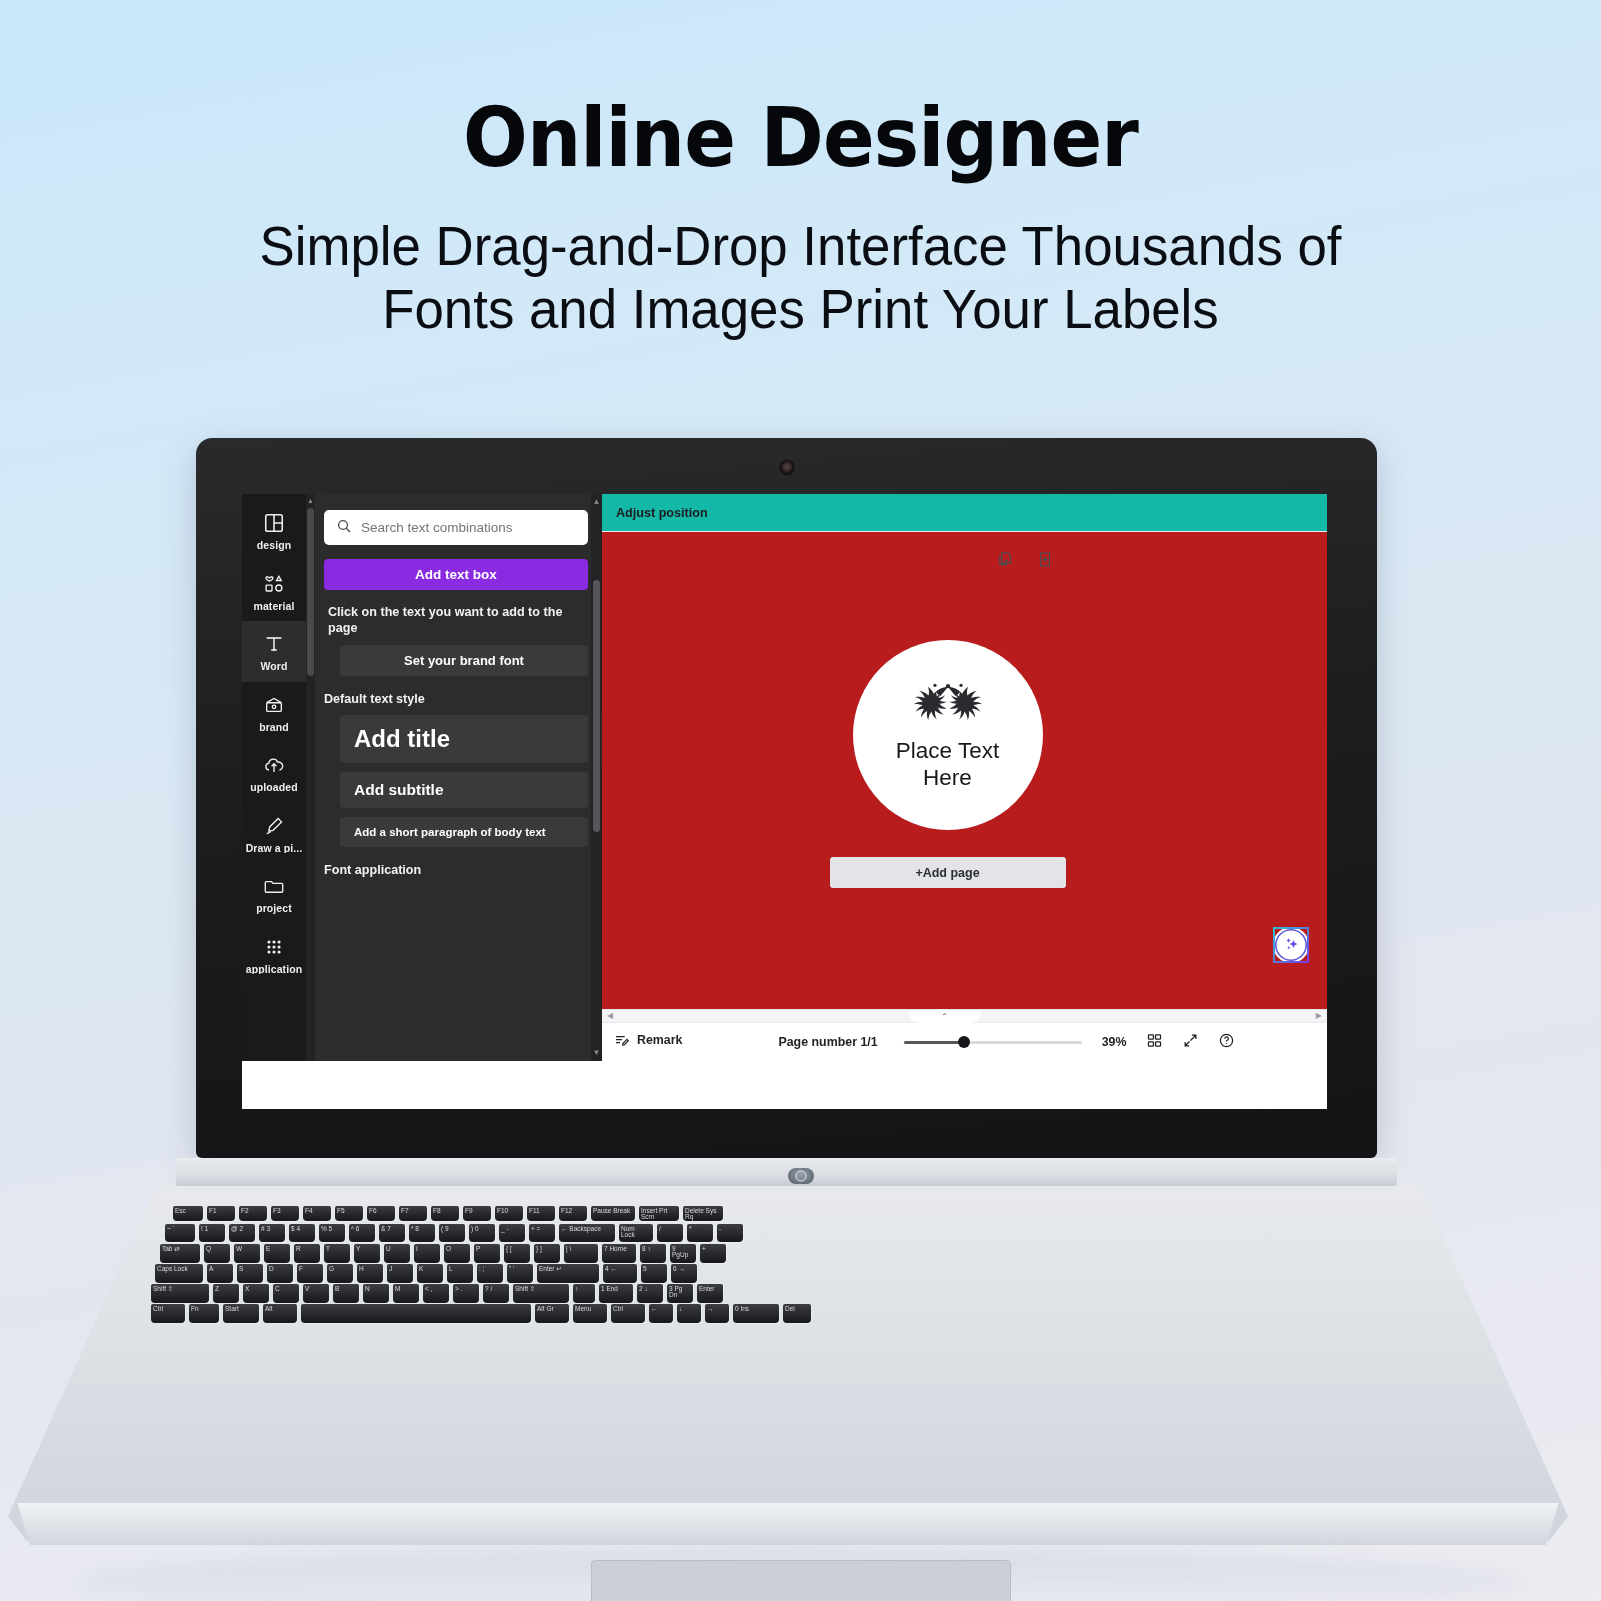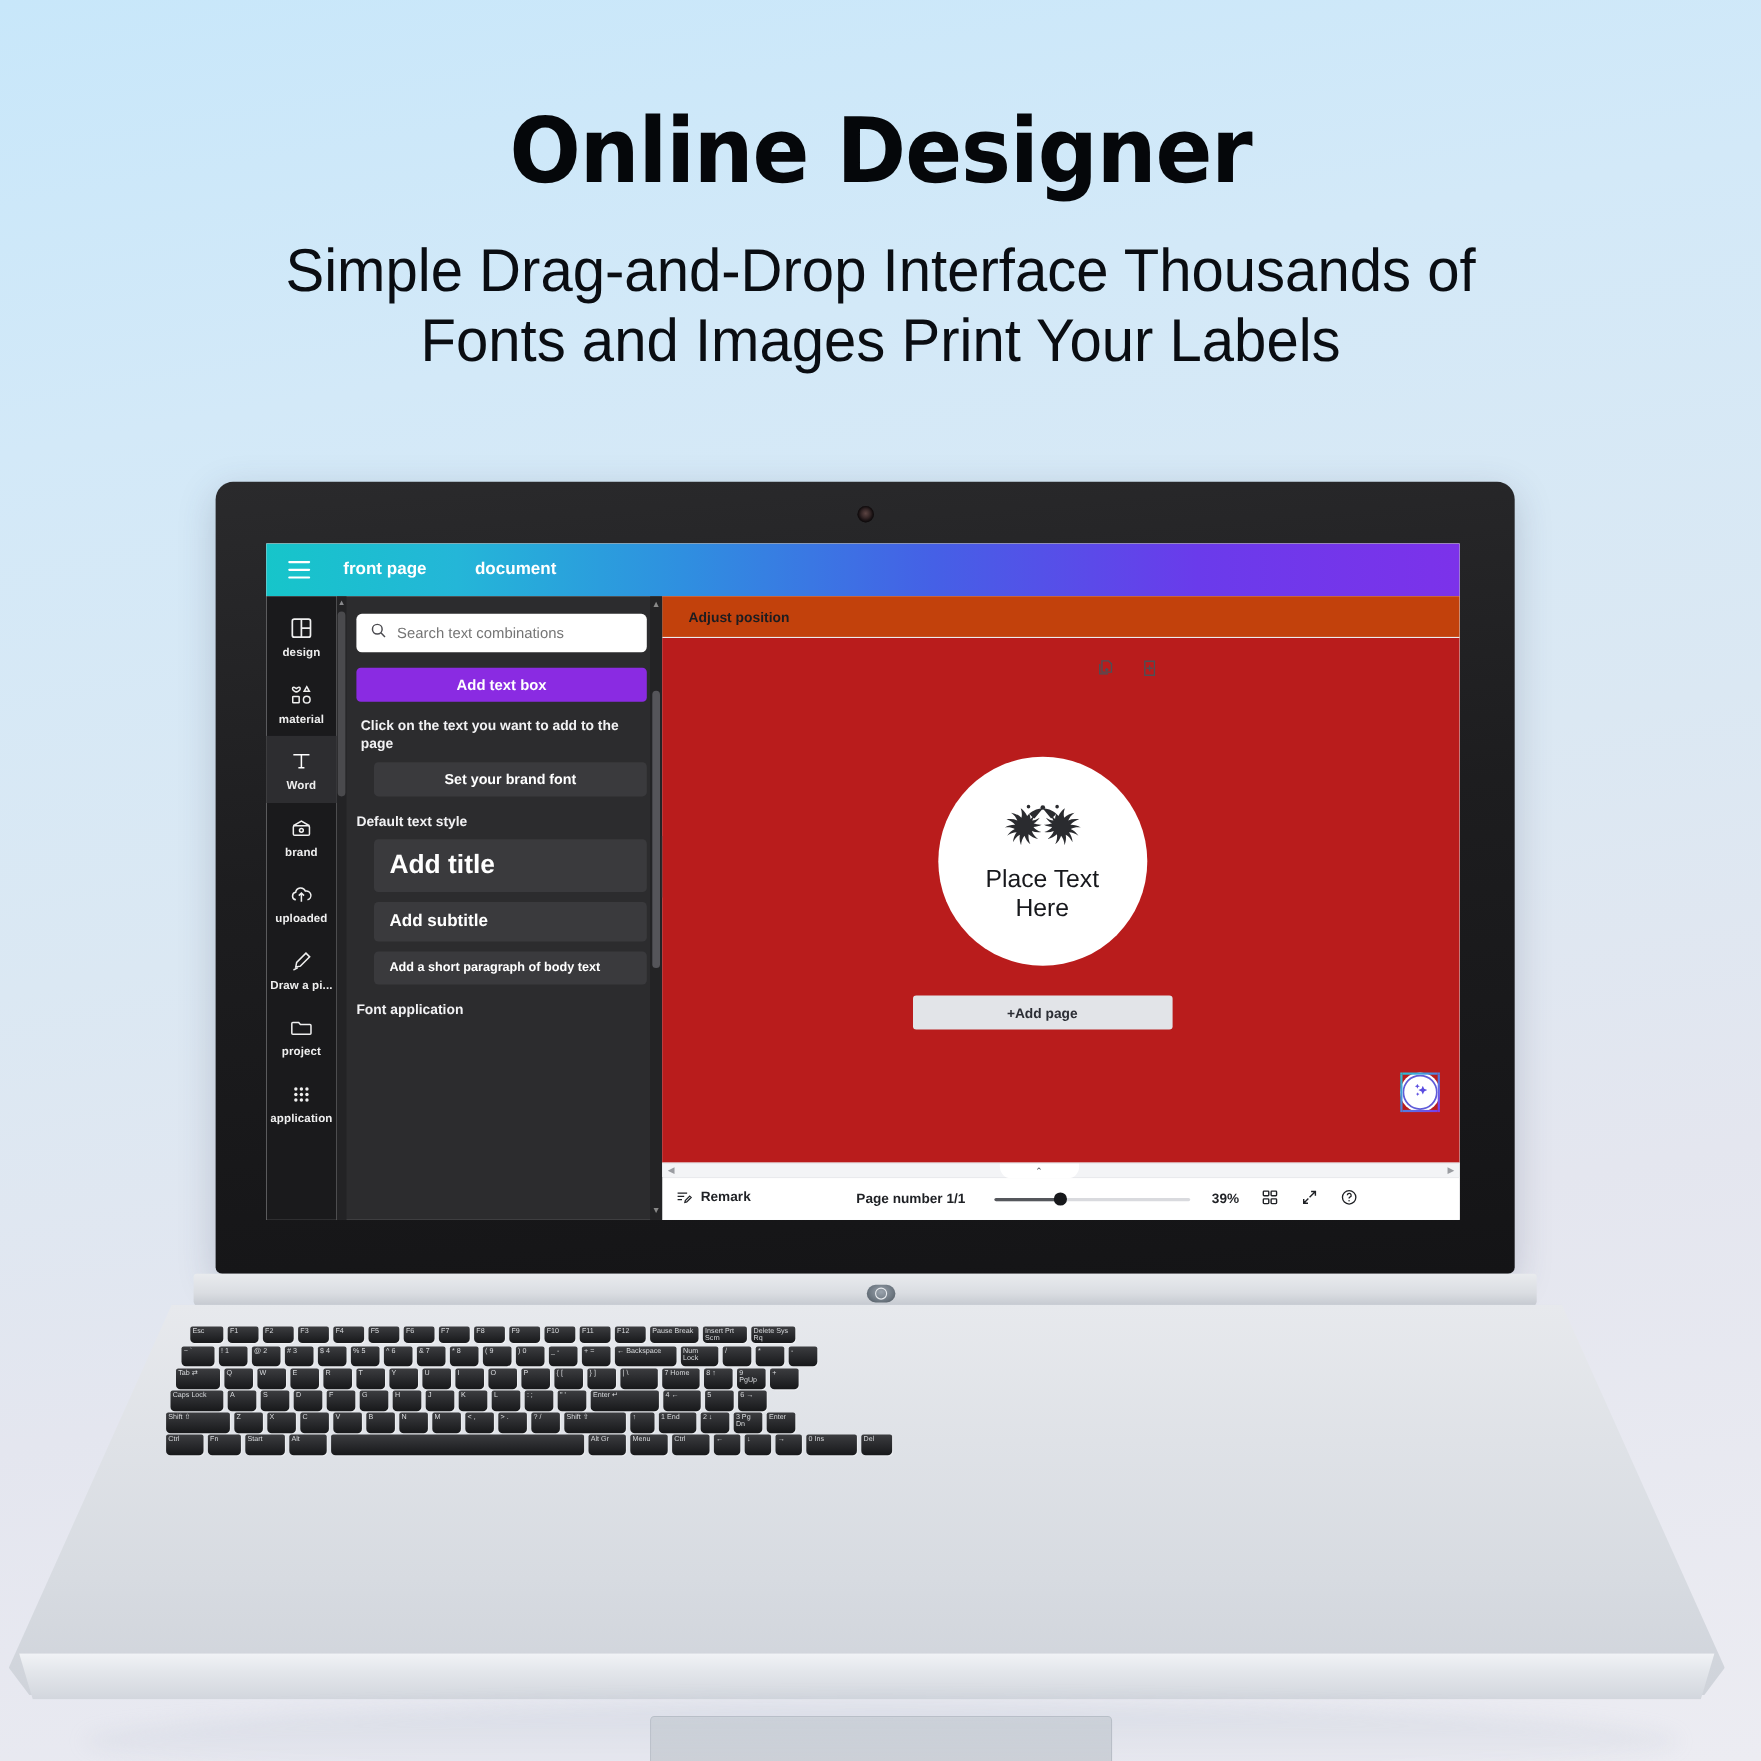--- a/index.html
+++ b/index.html
@@ -132,21 +132,21 @@
 
   .collapse-handle {
     position:absolute; right:-14px; top:218px; width:15px; height:56px;
     background:#2c2c2e; border-radius:0 9px 9px 0; color:#fff;
     display:flex; align-items:center; justify-content:center; font-size:11px; cursor:pointer; z-index:4;
   }
 
   
   .canvascol { flex:1; display:flex; flex-direction:column; background:#eceef1; min-width:0; }
   .canvas-top {
-    height: 38px; background:#c2410c; display:flex; align-items:center; padding-left:24px;
+    height: 38px; background:#14b8a6; display:flex; align-items:center; padding-left:14px;
     font-size:12.6px; font-weight:700; color:#1c1c20; border-bottom:1px solid #ececef;text-align:right;
   }
   .canvas-area { flex:1; position:relative; background:#b91c1c; }
 
   .page-tools { position:absolute; left:50%; top:18px; transform:translateX(-50%) translateX(61px); display:flex; gap:20px; }
   .page-tools svg { width:19px; height:19px; cursor:pointer; }
 
   .artboard {
     position:absolute; left:50%; top:108px; transform:translateX(-50%) translateX(-17px);
     width:190px; height:190px; border-radius:50%; background:#fff;
@@ -268,29 +268,20 @@
 
 <div class="laptop">
 
   <div class="lid">
     <div class="cam-strip">
       <div class="cam"></div>
     </div>
 
     <div class="screen">
 
-      <div class="appbar">
-        <div class="hamburger">
-            <i></i>
-            <i></i>
-            <i></i>
-          </div>
-        <div class="appbar-tab">front page</div>
-        <div class="appbar-tab">document</div>
-      </div>
 
       <div class="appbody">
 
         <div class="rail">
 
           <div class="rail-item">
             <span class="rail-ico">
               <svg viewBox="0 0 24 24" fill="none" stroke="#efefef" stroke-width="1.7">
                 <rect x="3" y="3" width="18" height="18" rx="2"></rect>
                   <path d="M12 3v18M12 12h9"></path>

